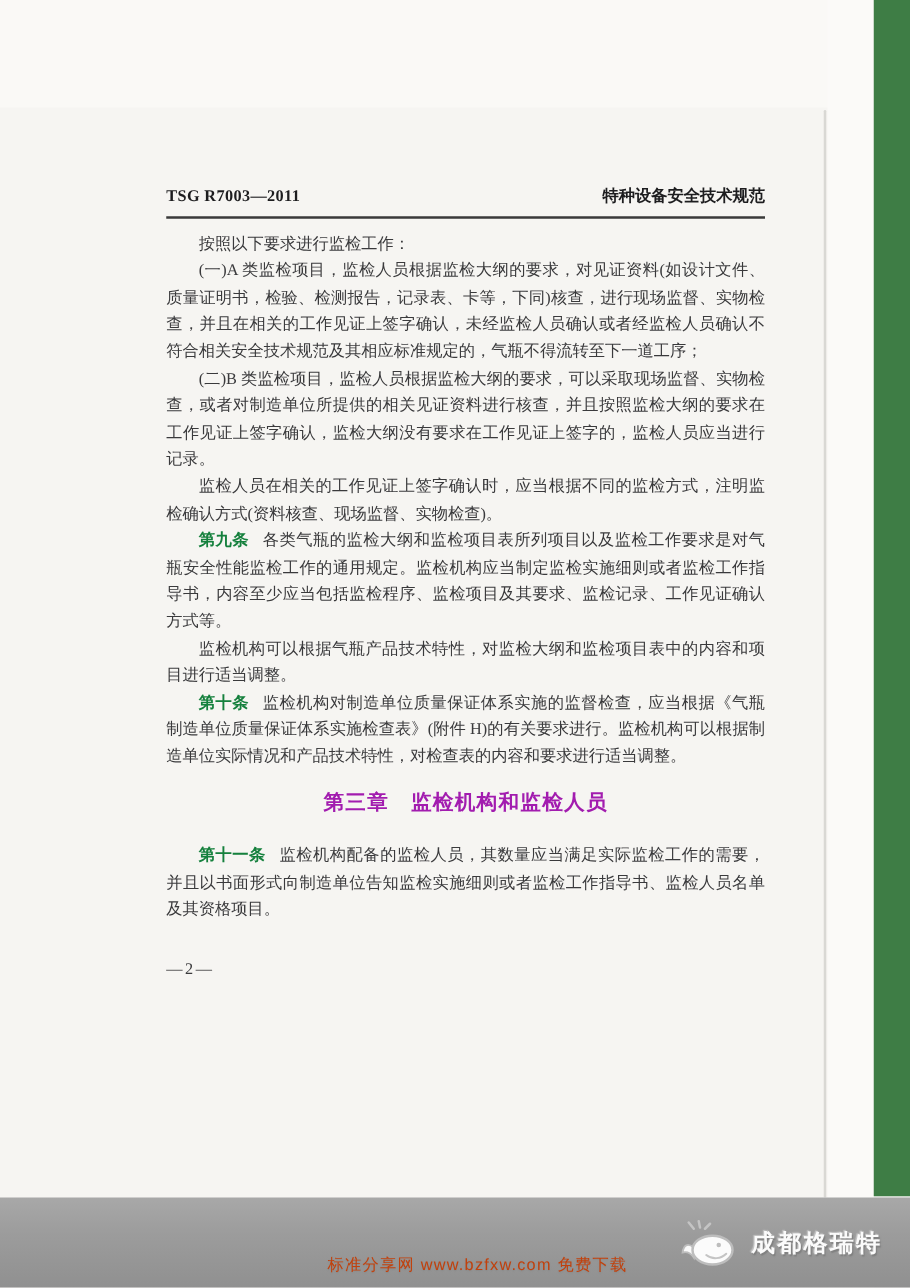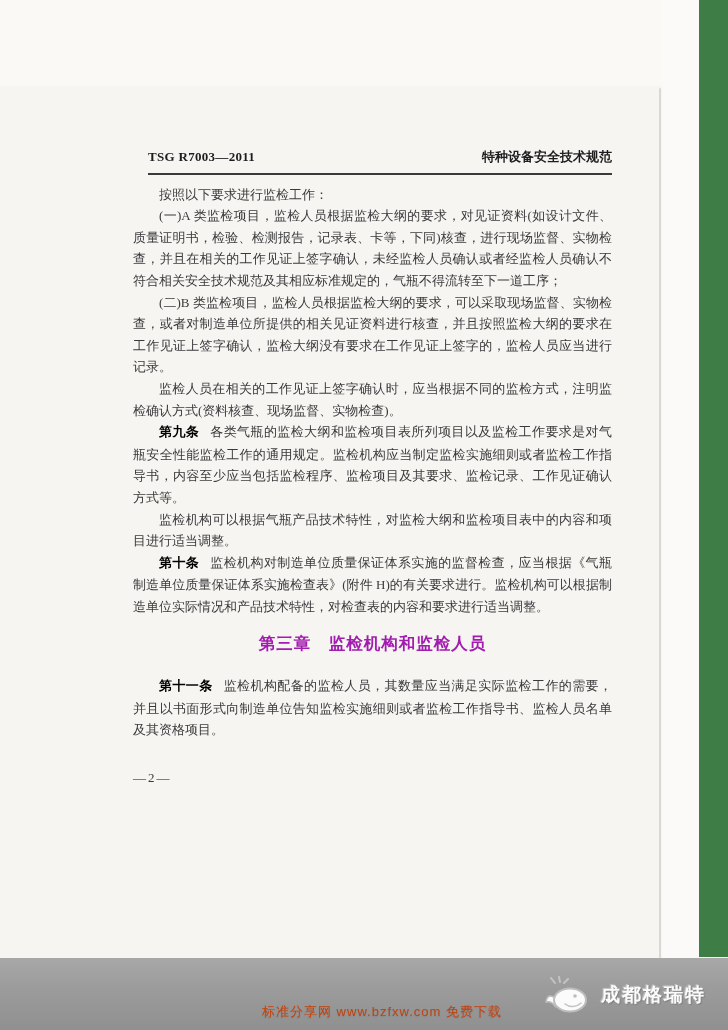--- a/index.html
+++ b/index.html
@@ -31,25 +31,25 @@
   }
   
   .doc{
     position:absolute;left:133px;top:146px;width:479px;
     font-size:13px;line-height:21.6px;color:#3a3a3c;
     text-align:justify;
   }
   .doc-header{
     display:flex;justify-content:space-between;align-items:flex-end;
     font-weight:bold;font-size:13px;color:#1d1d1f;
-    border-bottom:2px solid #3a3a3a;padding-bottom:5px;margin-bottom:9px;margin-left:15px;
+    border-bottom:2px solid #3a3a3a;padding-bottom:5px;margin-bottom:9px;
   }
   .doc-header .code{letter-spacing:0.3px;}
   .para{text-indent:2em;word-break:break-all;}
-  .lead{font-weight:bold;margin-right:0.85em;color:#000000;font-family:Liberation Mono, monospace;}
+  .lead{font-weight:bold;margin-right:0.85em;color:#15803d;}
   .lead:empty{display:none;}
   .chapter{
     text-align:center;font-weight:bold;font-size:16.5px;color:#a21caf;
     margin:16px 0 20px 0;text-indent:0;letter-spacing:1px;
   }
   .pagenum{
     margin-top:26px;font-size:13px;color:#3a3a3c;letter-spacing:2px;text-indent:0;
   }
   
   .wm-center{

